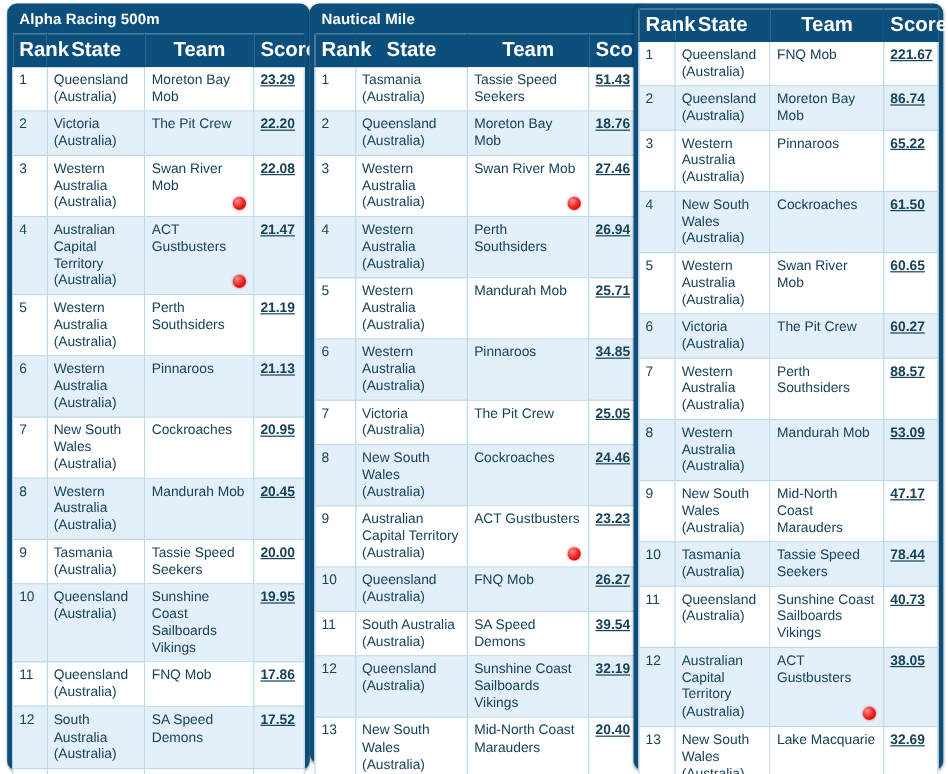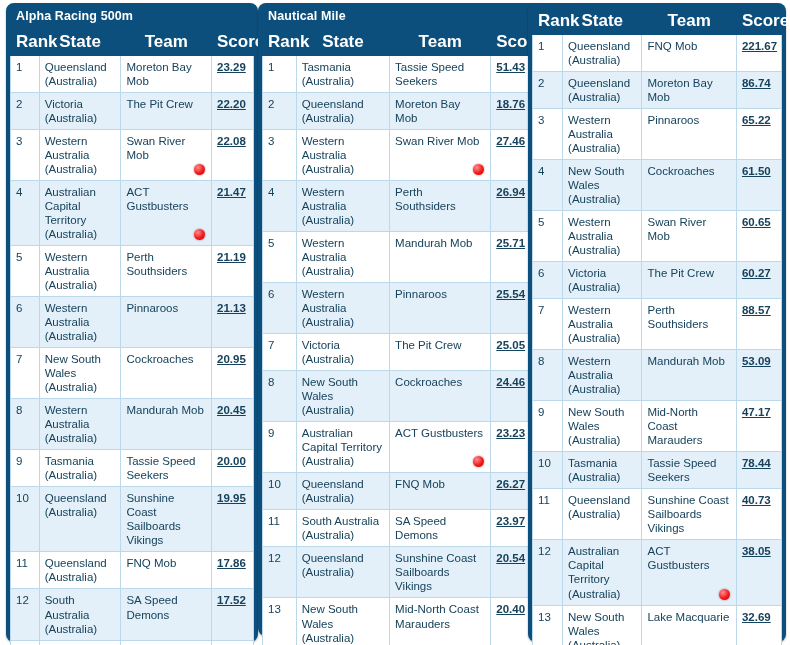--- a/index.html
+++ b/index.html
@@ -245,21 +245,21 @@
           <tr>
             <td class="rank">5</td>
             <td>Western Australia (Australia)</td>
             <td class="team-cell">Mandurah Mob</td>
             <td class="score">25.71</td>
           </tr>
           <tr class="alt">
             <td class="rank">6</td>
             <td>Western Australia (Australia)</td>
             <td class="team-cell">Pinnaroos</td>
-            <td class="score">25.54</td>
+            <td class="score">34.85</td>
           </tr>
           <tr>
             <td class="rank">7</td>
             <td>Victoria (Australia)</td>
             <td class="team-cell">The Pit Crew</td>
             <td class="score">25.05</td>
           </tr>
           <tr class="alt">
             <td class="rank">8</td>
             <td>New South Wales (Australia)</td>
@@ -275,27 +275,27 @@
           <tr class="alt">
             <td class="rank">10</td>
             <td>Queensland (Australia)</td>
             <td class="team-cell">FNQ Mob</td>
             <td class="score">26.27</td>
           </tr>
           <tr>
             <td class="rank">11</td>
             <td>South Australia (Australia)</td>
             <td class="team-cell">SA Speed Demons</td>
-            <td class="score">23.97</td>
+            <td class="score">39.54</td>
           </tr>
           <tr class="alt">
             <td class="rank">12</td>
             <td>Queensland (Australia)</td>
             <td class="team-cell">Sunshine Coast Sailboards Vikings</td>
-            <td class="score">20.54</td>
+            <td class="score">32.19</td>
           </tr>
           <tr>
             <td class="rank">13</td>
             <td>New South Wales (Australia)</td>
             <td class="team-cell">Mid-North Coast Marauders</td>
             <td class="score">20.40</td>
           </tr>
         </tbody>
     </table>
   </div>

